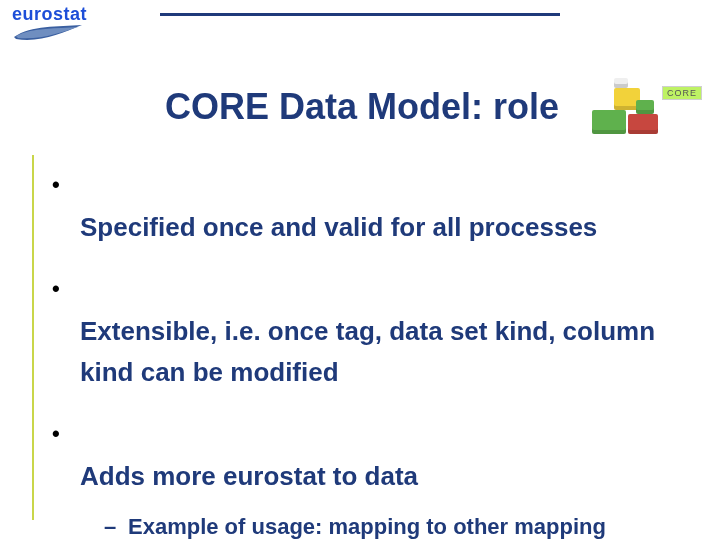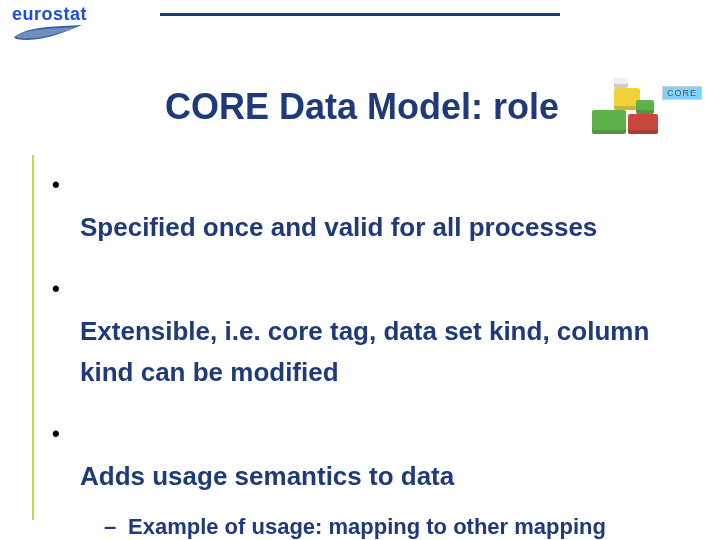--- a/index.html
+++ b/index.html
@@ -42,21 +42,21 @@
     right: 18px;
     width: 110px;
     height: 80px;
   }
   .core-label-box {
     position: absolute;
     top: 26px;
     right: 0;
     width: 40px;
     height: 14px;
-    background: #7dd3fc;
+    background: #bef264;
     border: 1px solid #cfcfcf;
     font-family: Arial, sans-serif;
     font-size: 9px;
     color: #555;
     text-align: center;
     line-height: 12px;
     letter-spacing: 1px;
   }
   .blocks {
     position: absolute;
@@ -158,26 +158,26 @@
 
 <div class="content">
 
   <div class="bullet-row">
     <div class="bullet-dot">•</div>
     <div class="bullet-text">Specified once and valid for all processes</div>
   </div>
 
   <div class="bullet-row">
     <div class="bullet-dot">•</div>
-    <div class="bullet-text">Extensible, i.e. core tag, data set kind, column kind can be modified</div>
+    <div class="bullet-text">Extensible, i.e. once tag, data set kind, column kind can be modified</div>
   </div>
 
   <div class="bullet-row">
     <div class="bullet-dot">•</div>
-    <div class="bullet-text">Adds usage semantics to data</div>
+    <div class="bullet-text">Adds more eurostat to data</div>
   </div>
 
   <div class="sub-row">
     <div class="sub-dash">–</div>
     <div class="sub-text">Example of usage: mapping to other mapping</div>
   </div>
 
 </div>
 
 </body></html>

